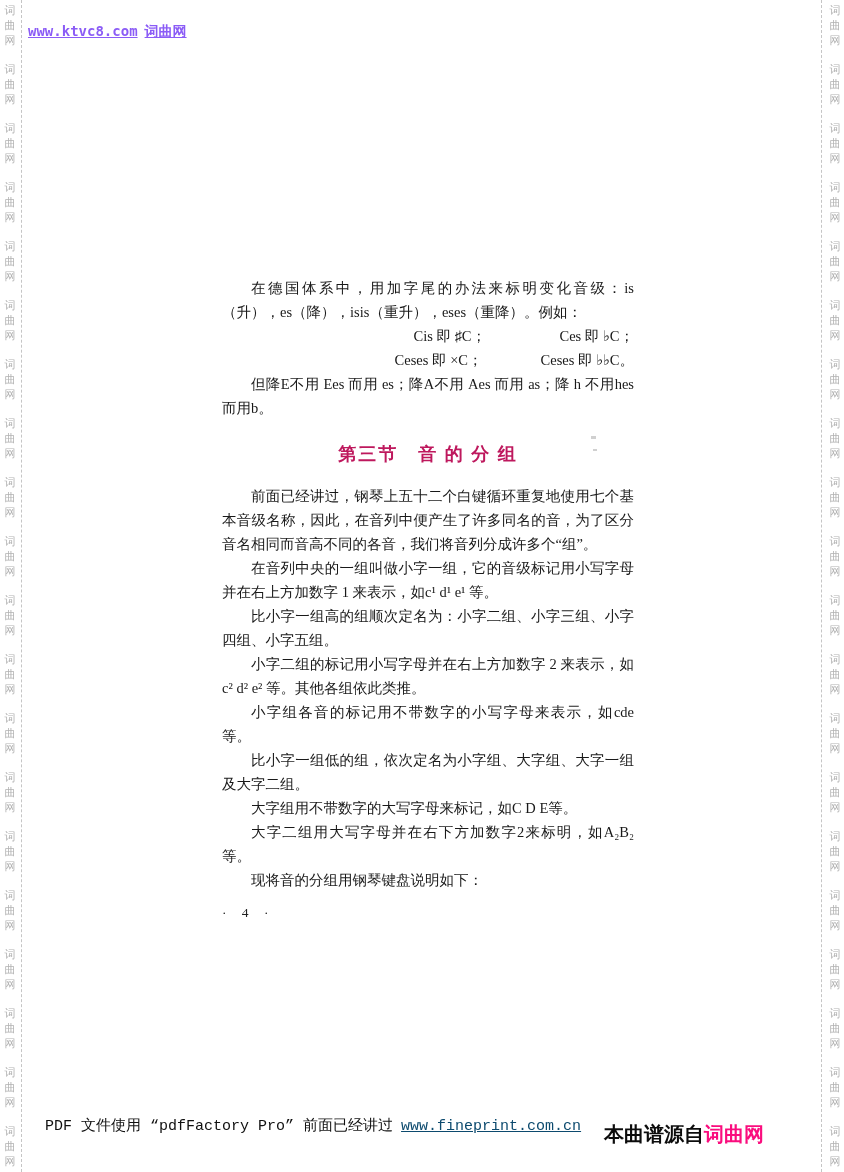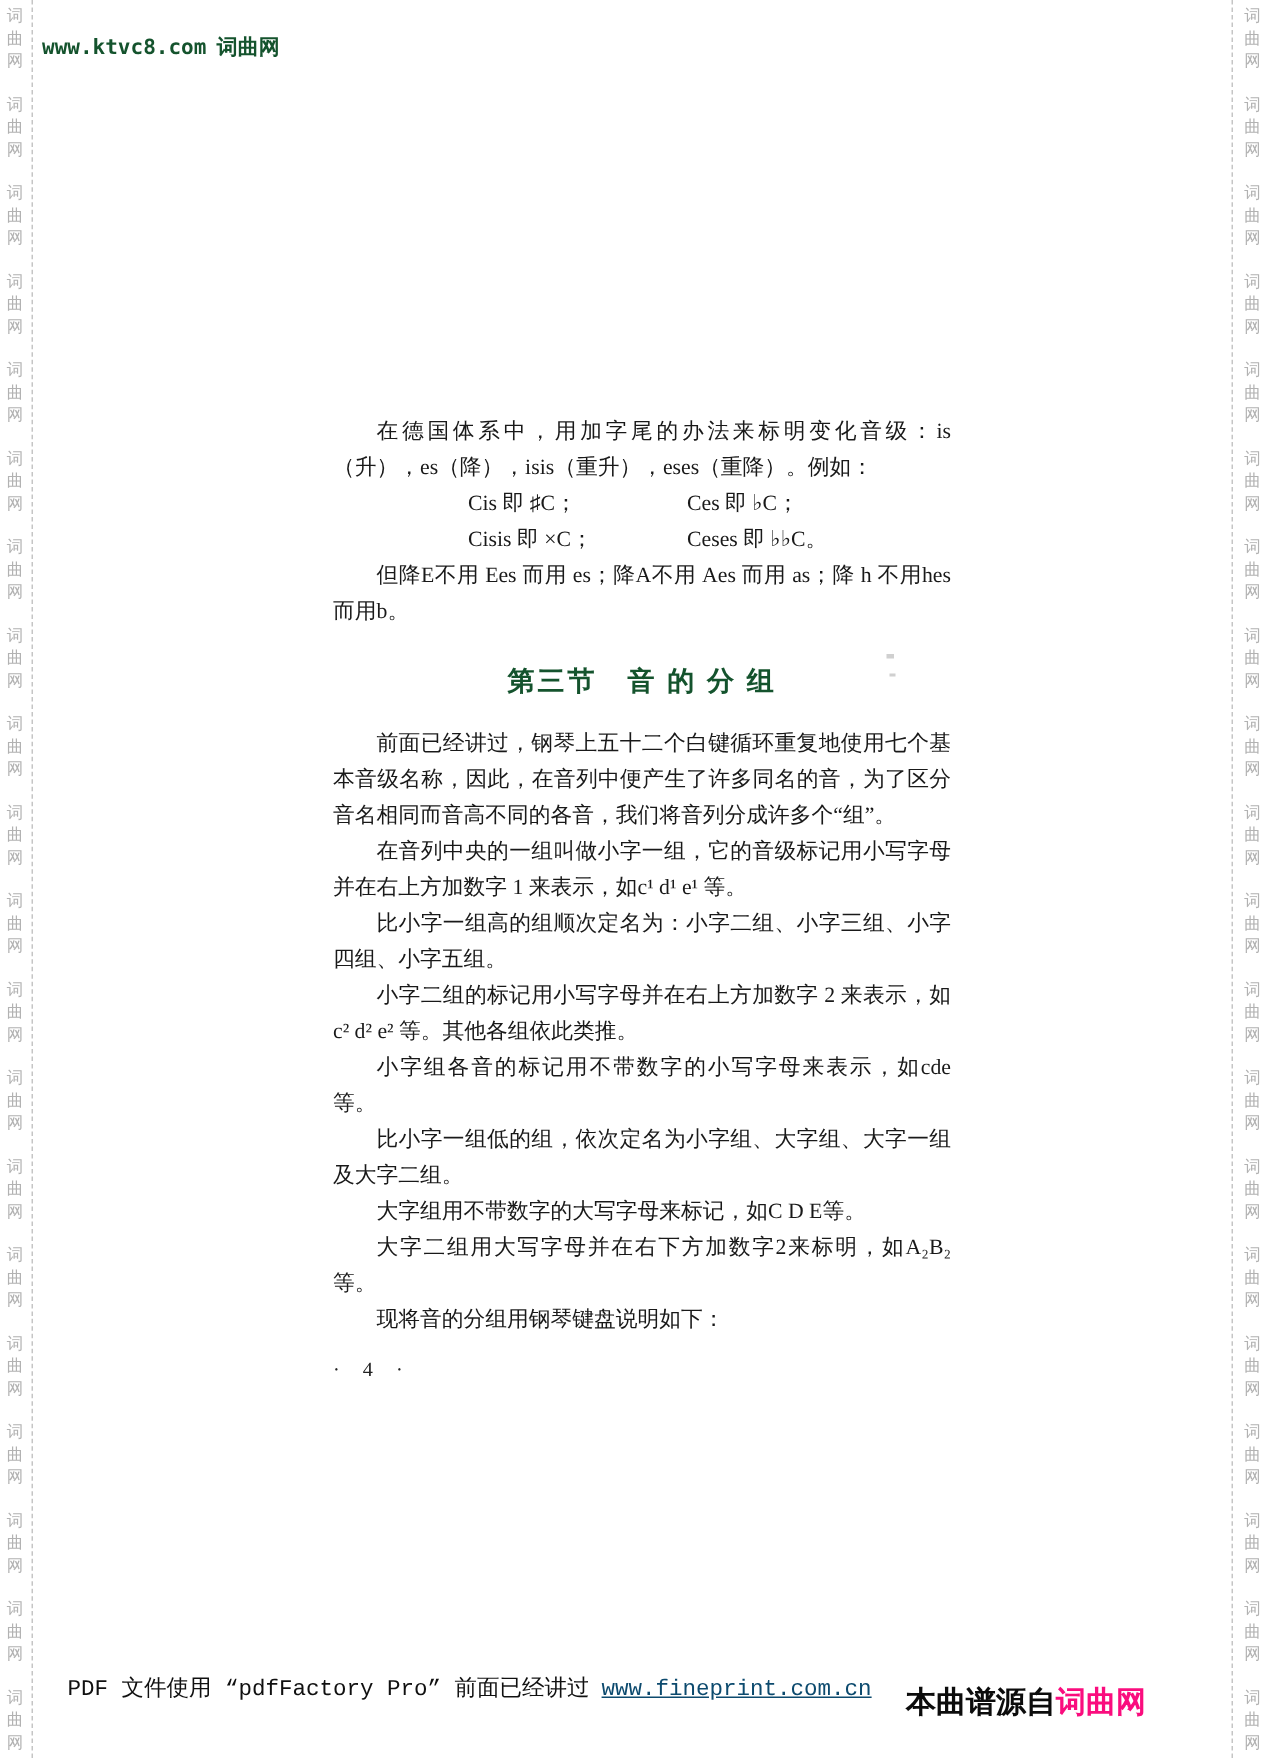--- a/index.html
+++ b/index.html
@@ -16,31 +16,31 @@
   .wm-group{margin-bottom:14px;}
   .wm-group div{height:15px;line-height:15px;}
 
   
   .dash{position:absolute;top:0;bottom:0;width:0;border-left:1px dashed #c5c5c5;}
   .dash-left{left:21px;}
   .dash-right{left:821px;}
 
   
   .header-wm{position:absolute;left:28px;top:23px;font-family:"DejaVu Sans Mono","Liberation Mono",monospace;
-             font-weight:bold;font-size:14px;color:#14532d;white-space:nowrap;}
+             font-weight:bold;font-size:14px;color:#8b5cf6;white-space:nowrap;text-decoration:underline;}
   .hw-brand{margin-left:7px;font-family:"DejaVu Sans","Liberation Sans",sans-serif;}
 
   
   .main{position:absolute;left:222px;top:276px;width:412px;font-size:14.5px;line-height:24px;
         color:#191919;}
   .main p{margin:0;text-indent:2em;text-align:justify;}
-  .ex-row{display:flex;padding-left:90px;line-height:24px;}
+  .ex-row{display:flex;padding-left:90px;line-height:24px;justify-content:flex-end;}
   .ex-left{width:146px;}
   .sec-title{margin:22px 0 18px 0;font-size:18px;line-height:24px;font-weight:bold;
-             text-align:center;letter-spacing:2px;color:#14532d;}
+             text-align:center;letter-spacing:2px;color:#be185d;}
   .page-num{margin-top:9px;font-size:13.5px;letter-spacing:6px;color:#222;}
 
   
   .speck{position:absolute;background:#a9a9a9;opacity:0.55;}
   .speck-1{left:591px;top:436px;width:5px;height:3px;}
   .speck-2{left:593px;top:449px;width:4px;height:2px;}
 
   
   .footer-note{position:absolute;left:45px;top:1116px;white-space:nowrap;
                font-family:"Liberation Mono","DejaVu Sans Mono",monospace;
@@ -270,21 +270,21 @@
   </div>
 
   <div class="main">
     <p>在德国体系中，用加字尾的办法来标明变化音级：is（升），es（降），isis（重升），eses（重降）。例如：</p>
 
     <div class="ex-row">
       <span class="ex-left">Cis 即 ♯C；</span>
       <span>Ces 即 ♭C；</span>
     </div>
     <div class="ex-row">
-      <span class="ex-left">Cisis 即 ×C；</span>
+      <span class="ex-left">Ceses 即 ×C；</span>
       <span>Ceses 即 ♭♭C。</span>
     </div>
 
     <p>但降E不用 Ees 而用 es；降A不用 Aes 而用 as；降 h 不用hes而用b。</p>
 
     <h2 class="sec-title">第三节　音 的 分 组</h2>
 
     <p>前面已经讲过，钢琴上五十二个白键循环重复地使用七个基本音级名称，因此，在音列中便产生了许多同名的音，为了区分音名相同而音高不同的各音，我们将音列分成许多个“组”。</p>
     <p>在音列中央的一组叫做小字一组，它的音级标记用小写字母并在右上方加数字 1 来表示，如c¹ d¹ e¹ 等。</p>
     <p>比小字一组高的组顺次定名为：小字二组、小字三组、小字四组、小字五组。</p>

